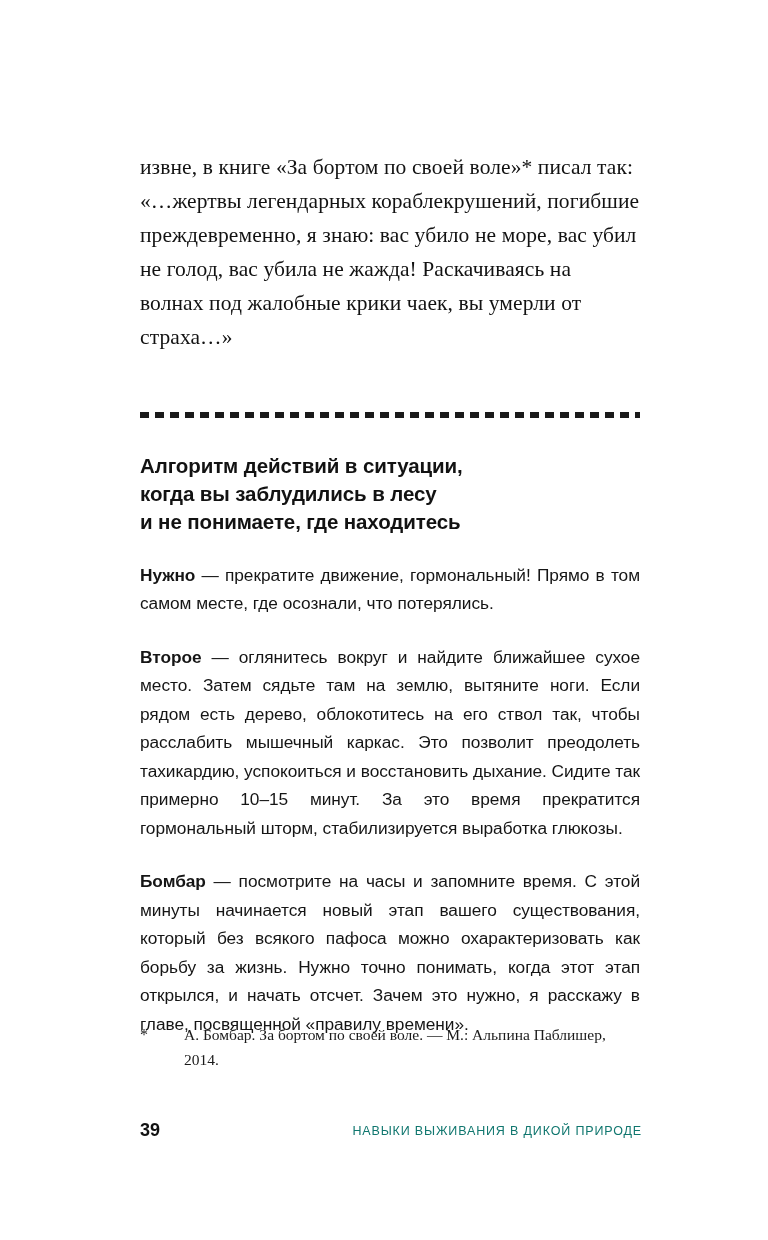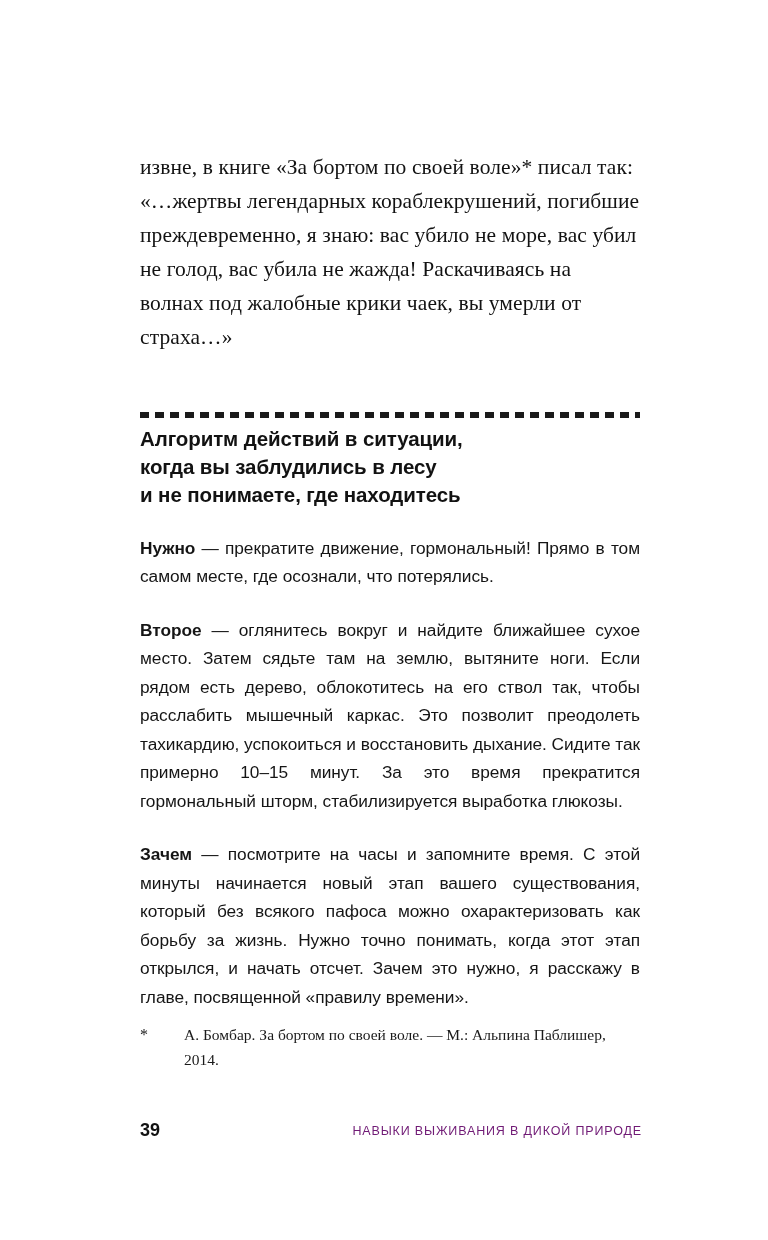--- a/index.html
+++ b/index.html
@@ -48,21 +48,21 @@
       #1a1a1a 9px,
       rgba(255,255,255,0) 9px,
       rgba(255,255,255,0) 15px
     );
     background-size: 15px 6px;
     background-repeat: repeat-x;
     background-position: left center;
   }
 
   .section-heading {
-    margin-top: 7px;
+    margin-top: 34px;
     font-family: "Liberation Sans", sans-serif;
     font-weight: bold;
     font-size: 20.5px;
     line-height: 28px;
     color: #121212;
     letter-spacing: -0.1px;
   }
 
   .body-para {
     margin-top: 25px;
@@ -119,21 +119,21 @@
     font-size: 18px;
     color: #111111;
   }
   .running-title {
     position: absolute;
     right: 0;
     top: 4px;
     font-family: "Liberation Sans", sans-serif;
     font-size: 12.5px;
     letter-spacing: 0.85px;
-    color: #701a75;
+    color: #0f766e;
     text-transform: uppercase;
     text-align: left;
   }
 </style>
 </head>
 <body>
 
 <div class="page">
 
   <div class="content">
@@ -146,21 +146,21 @@
 
     <p class="body-para">
       <span class="lead">Нужно</span><span> — прекратите движение, гормональный! Прямо в том самом месте, где осознали, что потерялись.</span>
     </p>
 
     <p class="body-para">
       <span class="lead">Второе</span><span> — оглянитесь вокруг и найдите ближайшее сухое место. Затем сядьте там на землю, вытяните ноги. Если рядом есть дерево, облокотитесь на его ствол так, чтобы расслабить мышечный каркас. Это позволит преодолеть тахикардию, успокоиться и восстановить дыхание. Сидите так примерно 10–15 минут. За это время прекратится гормональный шторм, стабилизируется выработка глюкозы.</span>
     </p>
 
     <p class="body-para">
-      <span class="lead">Зачем</span><span> — посмотрите на часы и запомните время. С этой минуты начинается новый этап вашего существования, который без всякого пафоса можно охарактеризовать как борьбу за жизнь. Нужно точно понимать, когда этот этап открылся, и начать отсчет. Зачем это нужно, я расскажу в главе, посвященной «правилу времени».</span>
+      <span class="lead">Бомбар</span><span> — посмотрите на часы и запомните время. С этой минуты начинается новый этап вашего существования, который без всякого пафоса можно охарактеризовать как борьбу за жизнь. Нужно точно понимать, когда этот этап открылся, и начать отсчет. Зачем это нужно, я расскажу в главе, посвященной «правилу времени».</span>
     </p>
 
   </div>
 
   <div class="footnote">
     <span class="footnote-marker">*</span>
     <span class="footnote-text">А. Бомбар. За бортом по своей воле. — М.: Альпина Паблишер, 2014.</span>
   </div>
 
   <div class="footer">

